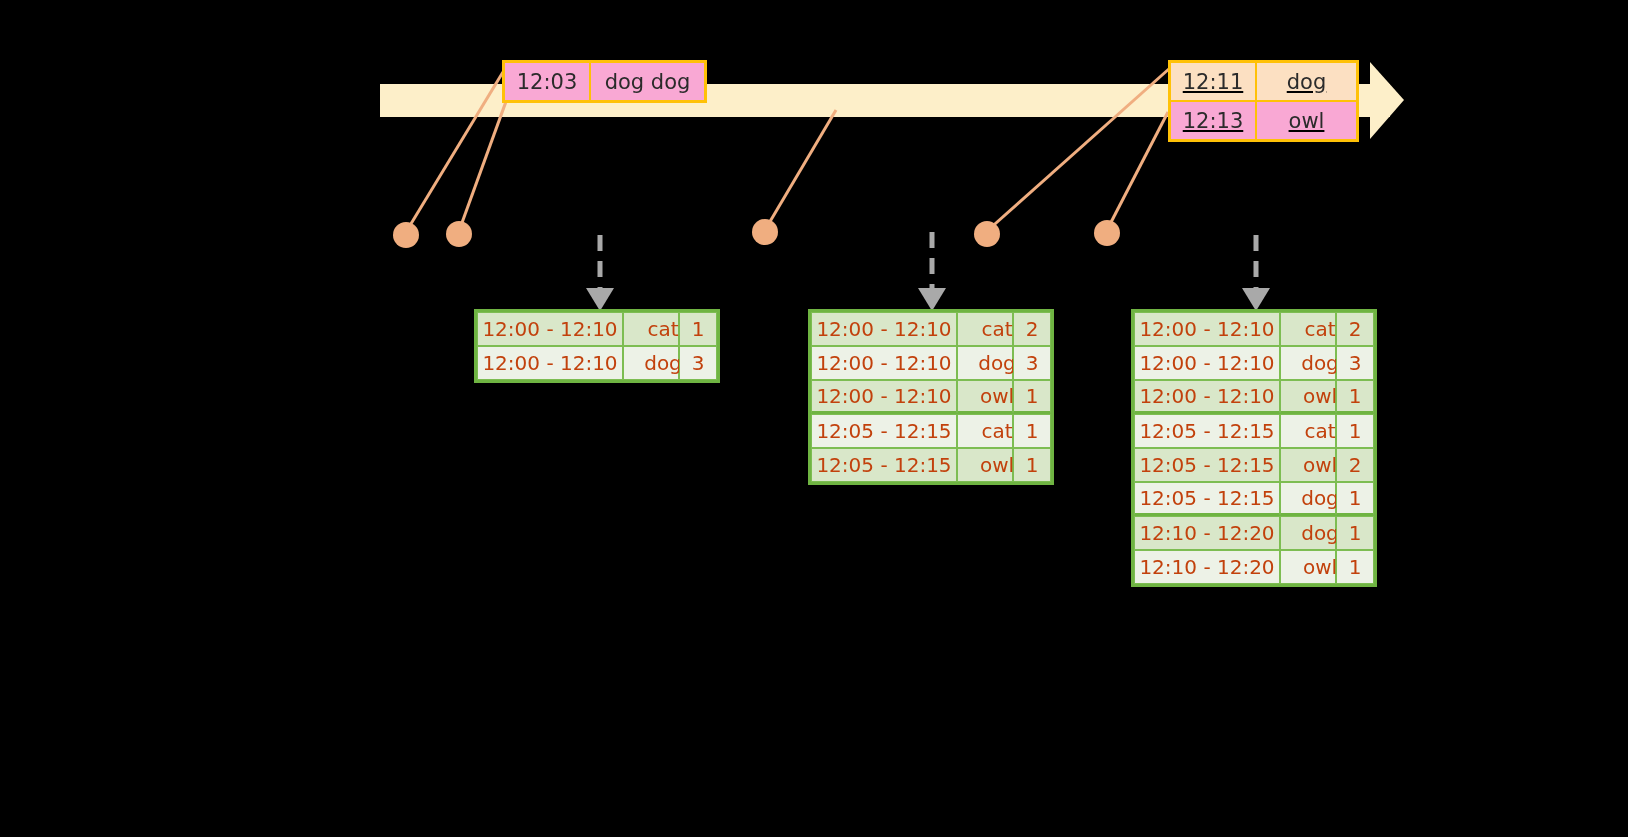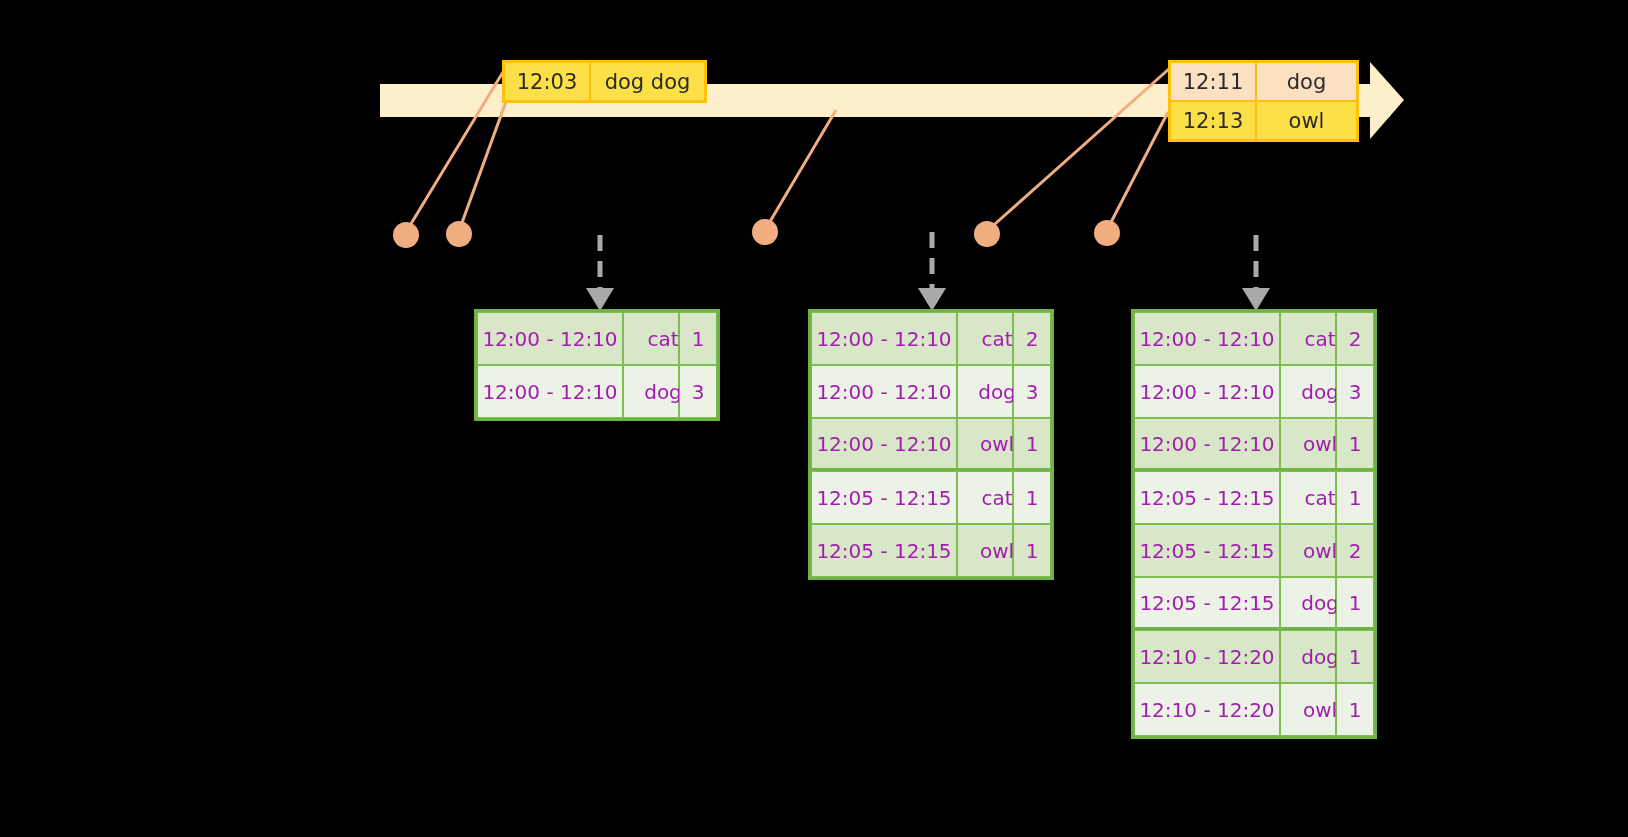--- a/index.html
+++ b/index.html
@@ -39,21 +39,21 @@
     z-index: 5;
   }
   .event-row {
     display: flex;
     flex-direction: row;
     border-bottom: 2px solid #FFC107;
   }
   .event-row:last-child { border-bottom: none; }
   .event-row.shade .event-cell { background: #FCE0C2; }
   .event-cell {
-    background: #fde047;
+    background: #f9a8d4;
     display: flex;
     align-items: center;
     justify-content: center;
     font-size: 21px;
     color: #2b2b2b;
     height: 37px;
     border-right: 2px solid #FFC107;
     white-space: nowrap;
   }
   .event-cell:last-child { border-right: none; }
@@ -72,22 +72,22 @@
   }
   .res-row {
     display: flex;
     flex-direction: row;
   }
   .res-cell {
     display: flex;
     align-items: center;
     justify-content: center;
     font-size: 20px;
-    color: #a21caf;
-    height: 53px;
+    color: #c2410c;
+    height: 34px;
     border: 1.5px solid #7DBD52;
     white-space: nowrap;
   }
   .res-row.shade .res-cell { background: #D9E7C9; }
   .res-row.plain .res-cell { background: #EDF2E7; }
   .res-cell.c-window { width: 146px; }
   .res-cell.c-word   { width: 56px; padding-left: 24px; }
   .res-cell.c-count  { width: 38px; }
 
   
@@ -133,21 +133,21 @@
   </svg>
 
   <div class="event-box" style="left:502px; top:60px;">
     <div class="event-row">
       <div class="event-cell c-time">12:03</div>
       <div class="event-cell c-words">dog dog</div>
     </div>
   </div>
 
 
-  <div class="event-box" style="left:1168px; top:60px;">
+  <div class="event-box" style="left:1168px; top:60px;text-decoration:underline;">
     <div class="event-row shade">
       <div class="event-cell c-time">12:11</div>
       <div class="event-cell c-words-narrow">dog</div>
     </div>
     <div class="event-row">
       <div class="event-cell c-time">12:13</div>
       <div class="event-cell c-words-narrow">owl</div>
     </div>
   </div>
 

